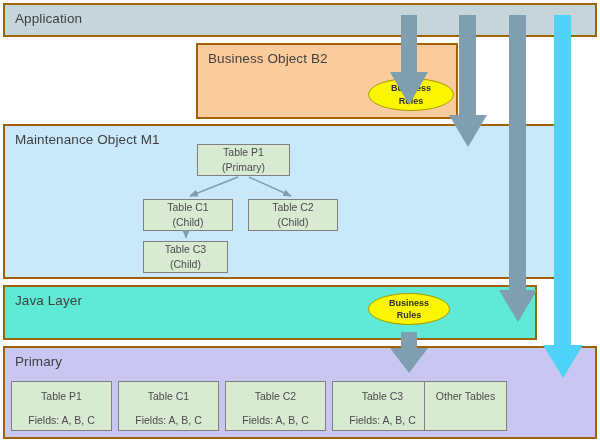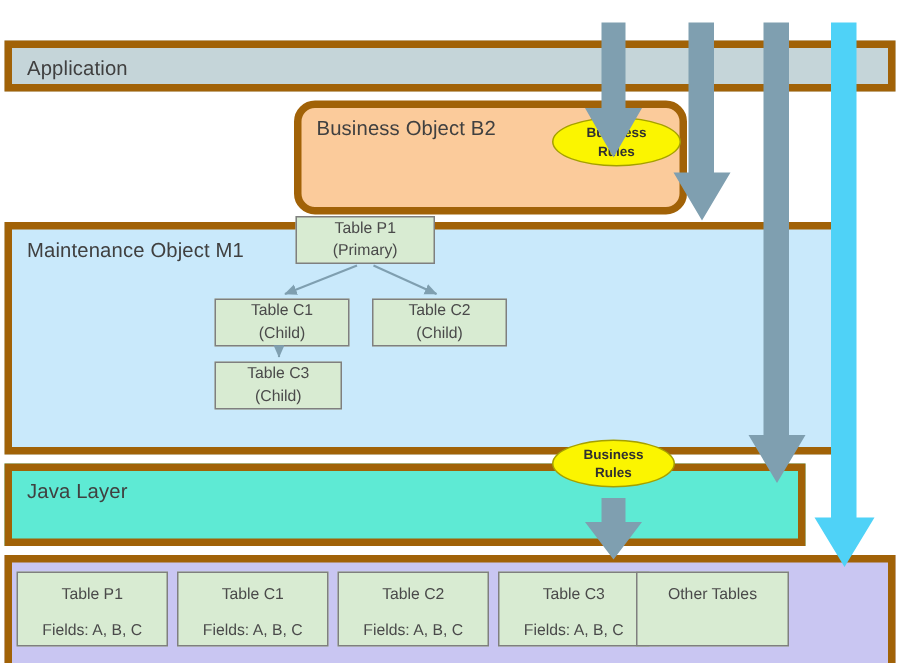--- a/index.html
+++ b/index.html
@@ -8,35 +8,34 @@
     background:#ffffff;
     font-family:"Liberation Sans", sans-serif;
     overflow:hidden;
   }
   #stage{position:relative;width:600px;height:442px;}
 
   
   .layer{
     position:absolute;
     box-sizing:border-box;
-    border:5px solid #a16207;
-    margin-top:24px;
+    border:2px solid #a16207;
   }
   .layer-title{
     position:absolute;
     left:10px;top:6px;
     font-size:13.5px;
     color:#404040;
     letter-spacing:.1px;
     white-space:nowrap;
   }
 
   #application{left:3px;top:3px;width:594px;height:34px;background:#c5d5d9;}
   #bo-b1{left:3px;top:43px;width:185px;height:76px;background:#fbcb9b;}
-  #bo-b2{left:196px;top:43px;width:262px;height:76px;background:#fbcb9b;border-radius:14px;}
+  #bo-b2{left:196px;top:43px;width:262px;height:76px;background:#fbcb9b;}
   #maintenance{left:3px;top:124px;width:563px;height:155px;background:#c9e9fb;}
   #javalayer{left:3px;top:285px;width:534px;height:55px;background:#5eead4;}
   #database{left:3px;top:346px;width:594px;height:93px;background:#c9c6f2;}
 
   
   .tbox{
     position:absolute;
     box-sizing:border-box;
     border:1px solid #7f7f7f;
     background:#d8ebd2;
@@ -67,21 +66,21 @@
     text-align:center;
     top:381px;height:50px;
     padding-top:8px;
   }
   .dbbox .name{display:block;}
   .dbbox .fields{display:block;margin-top:12px;text-align:center;}
   #db-p1{left:11px;width:101px;}
   #db-c1{left:118px;width:101px;}
   #db-c2{left:225px;width:101px;}
   #db-c3{left:332px;width:101px;}
-  #db-other{left:424px;width:102px;}
+  #db-other{left:424px;width:83px;}
 
   
   .br-ellipse{
     position:absolute;
     box-sizing:border-box;
     background:#fbf500;
     border:1px solid #a5a000;
     border-radius:50%;
     display:flex;flex-direction:column;
     align-items:center;justify-content:center;

